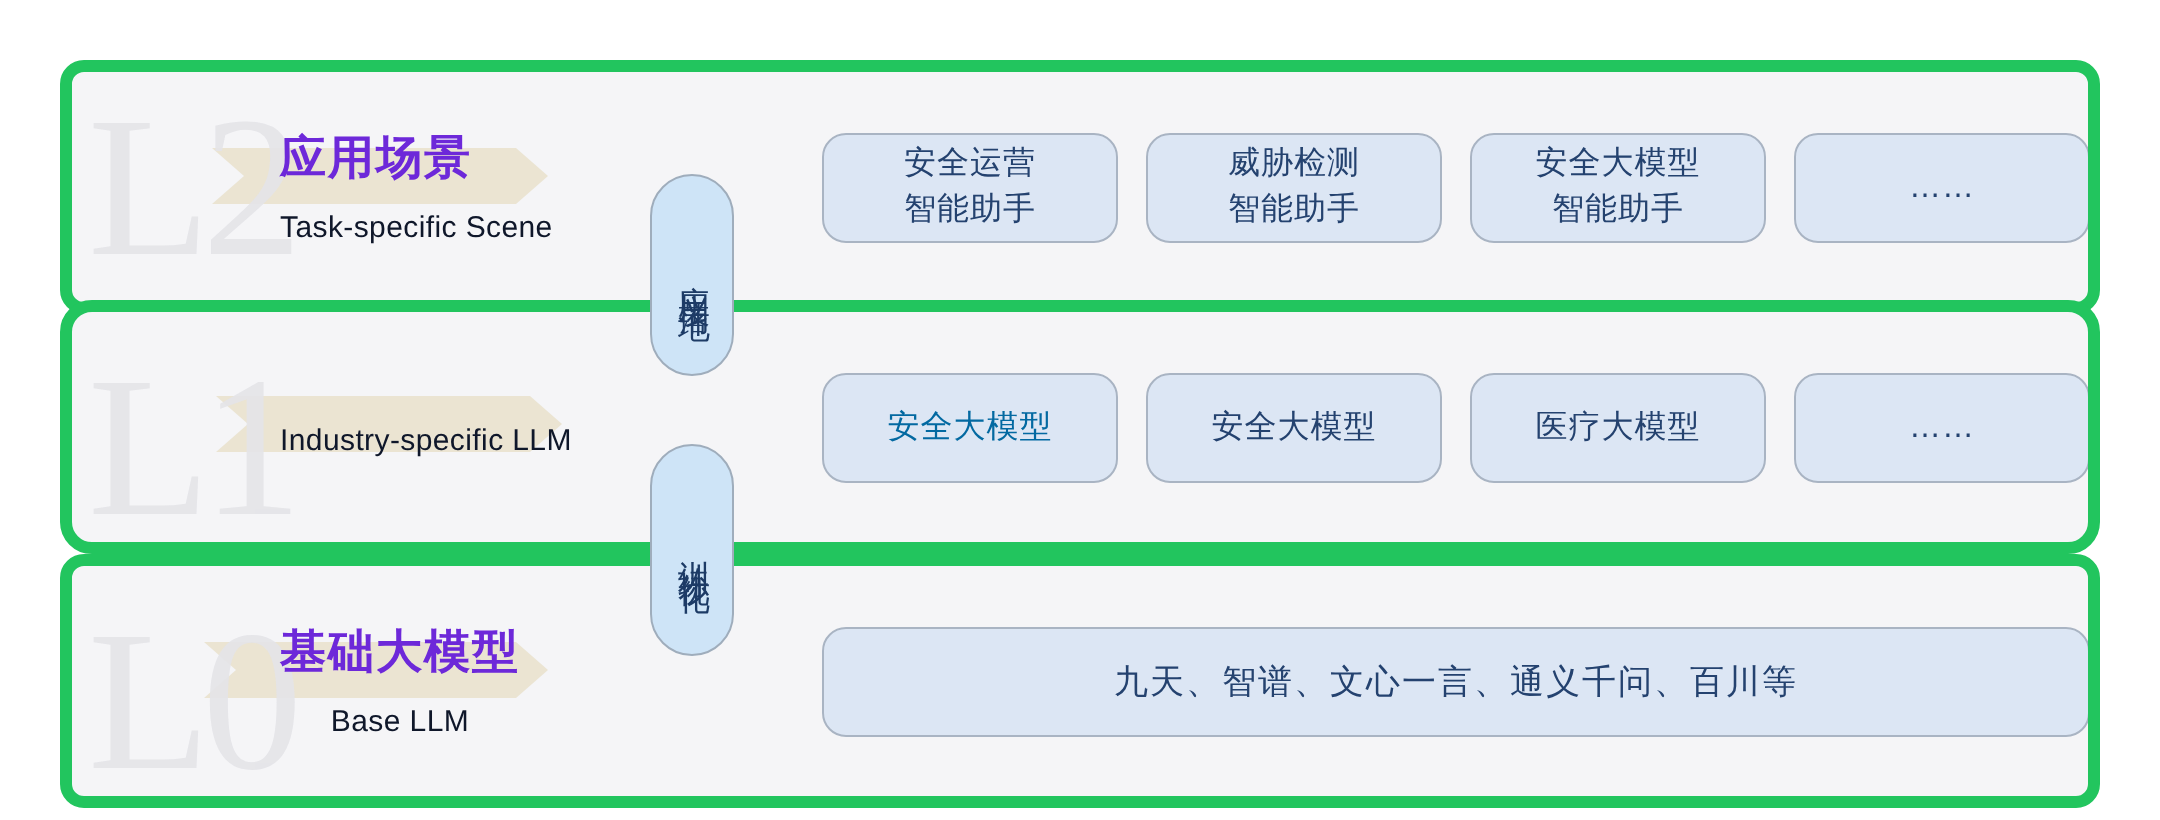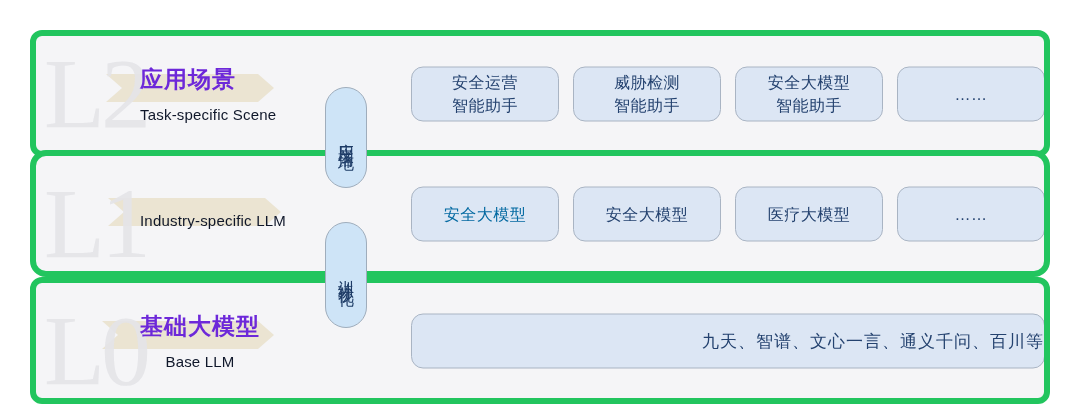--- a/index.html
+++ b/index.html
@@ -43,21 +43,21 @@
   .box-row{
     position:absolute;left:375px;top:50%;transform:translateY(-50%);
     display:flex;gap:14px;z-index:3;
   }
   .box{
     width:148px;height:55px;box-sizing:border-box;
     background:#dce6f4;border:1.5px solid #a9b4c3;border-radius:12px;
     display:flex;flex-direction:column;align-items:center;justify-content:center;
     color:#24426f;font-size:16px;line-height:23px;letter-spacing:.5px;text-align:center;
   }
-  .box-wide{width:634px;font-size:17px;letter-spacing:1px;align-items:flex-end;}
+  .box-wide{width:634px;font-size:17px;letter-spacing:1px;}
   .box .hl{color:#0369a1;}
   .box-line{display:block;}
 
   
   .pill{
     position:absolute;left:325px;width:42px;box-sizing:border-box;
     background:#cee4f7;border:1.5px solid #9fadbc;border-radius:22px;
     display:flex;align-items:center;justify-content:center;z-index:5;
     color:#1d3b66;font-size:16px;
   }

